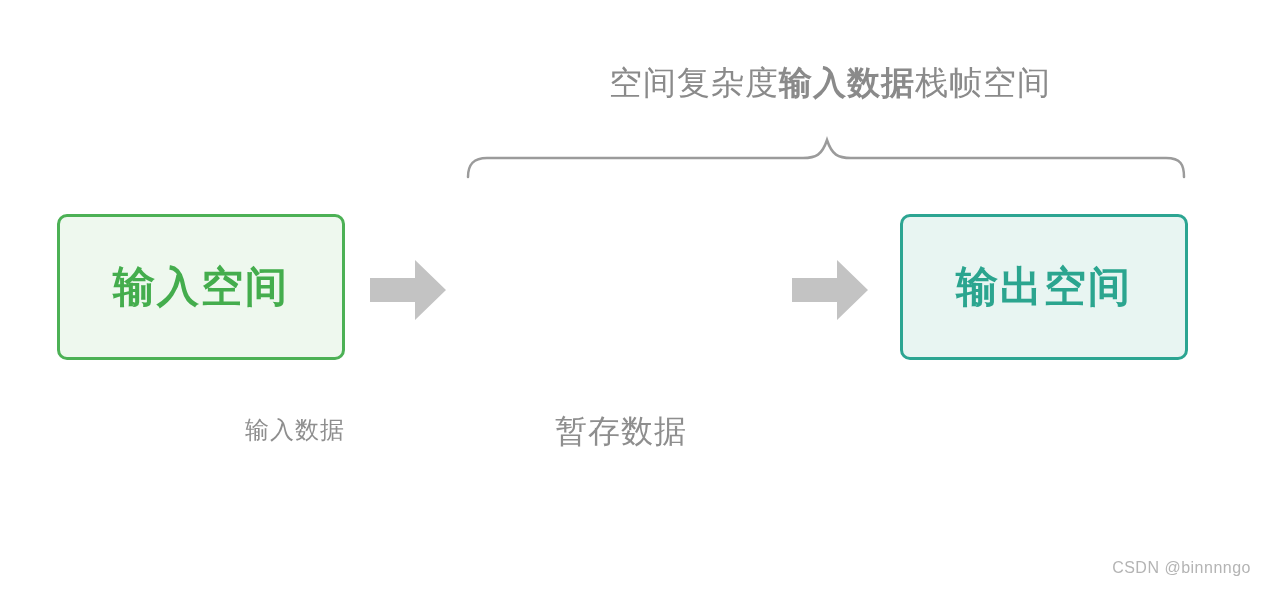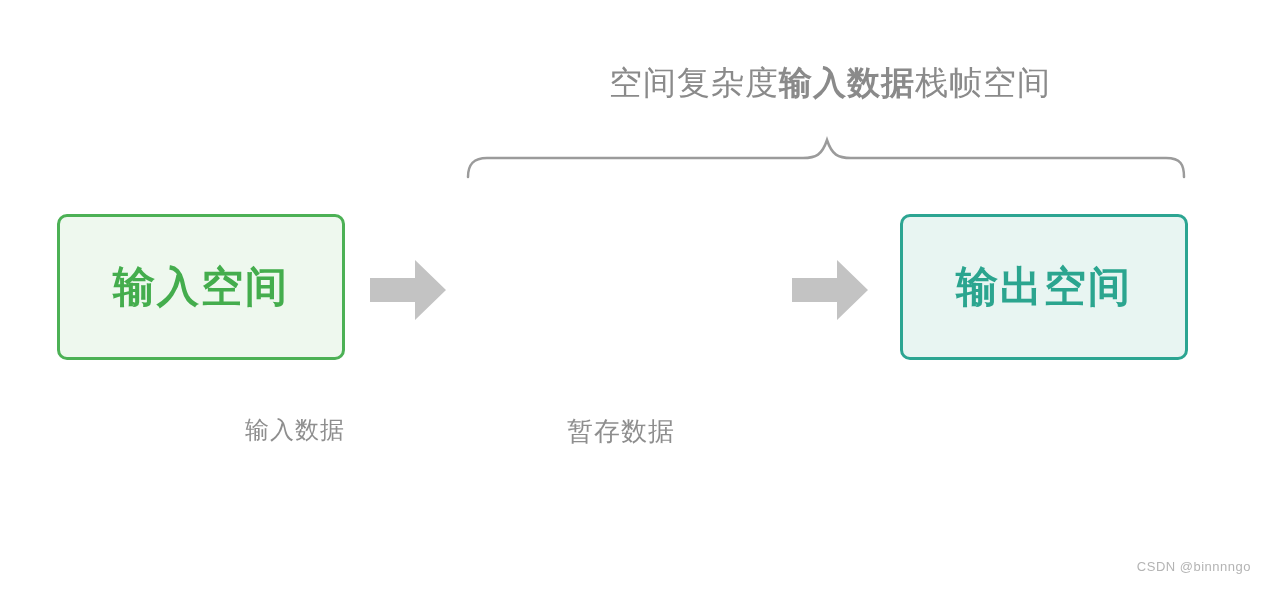--- a/index.html
+++ b/index.html
@@ -84,32 +84,32 @@
   }
   .ann-input  { left: 57px;  top: 413px; }
   .ann-output { left: 896px; top: 413px; }
 
   .ann-stack {
     position: absolute;
     left: 477px;
     top: 401px;
     width: 288px;
     text-align: center;
-    font-size: 26px;
+    font-size: 32px;
     line-height: 60px;
     letter-spacing: 1px;
     color: var(--annotation-color);
     white-space: nowrap;
   }
 
   .watermark {
     position: absolute;
     right: 12px;
     top: 559px;
-    font-size: 13px;
+    font-size: 16px;
     letter-spacing: 0.5px;
     color: var(--watermark-color);
     white-space: nowrap;
   }
 </style>
 </head>
 <body>
 
 <div class="canvas">
 

